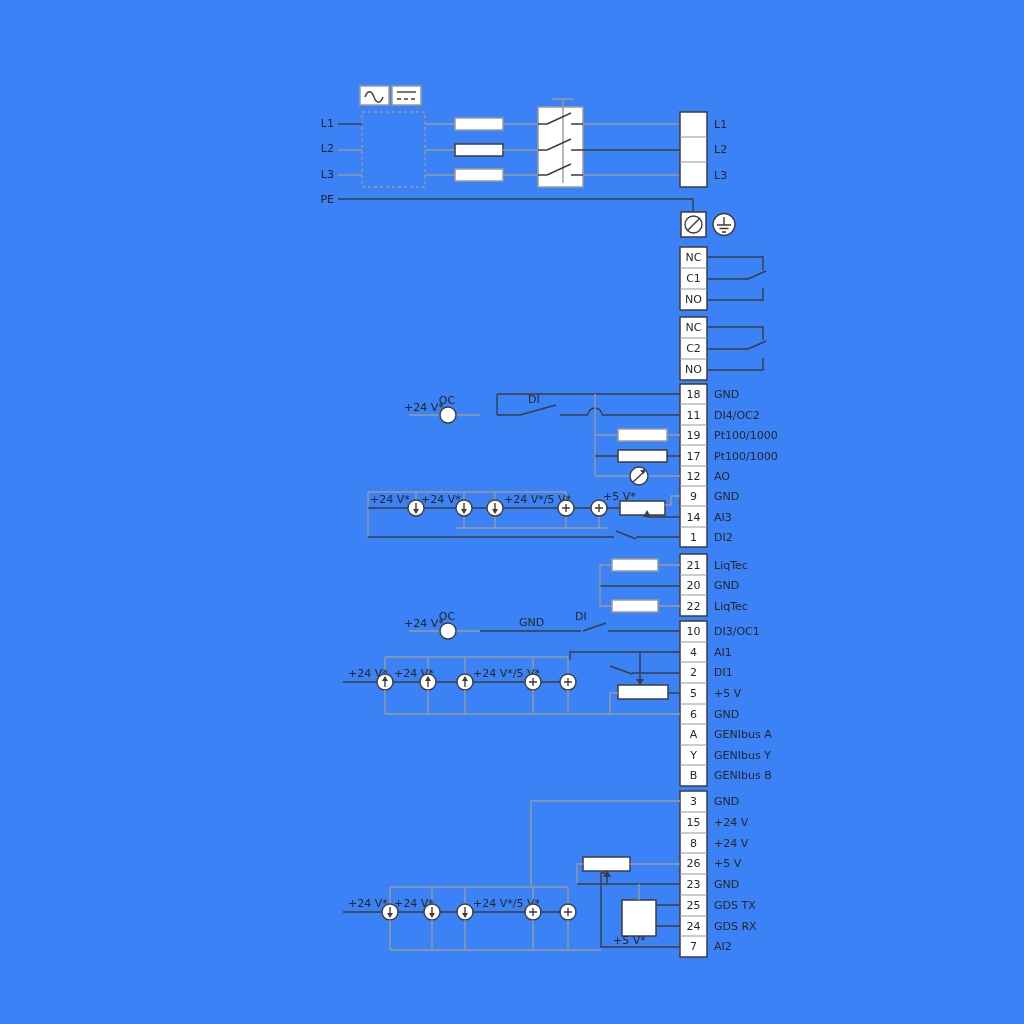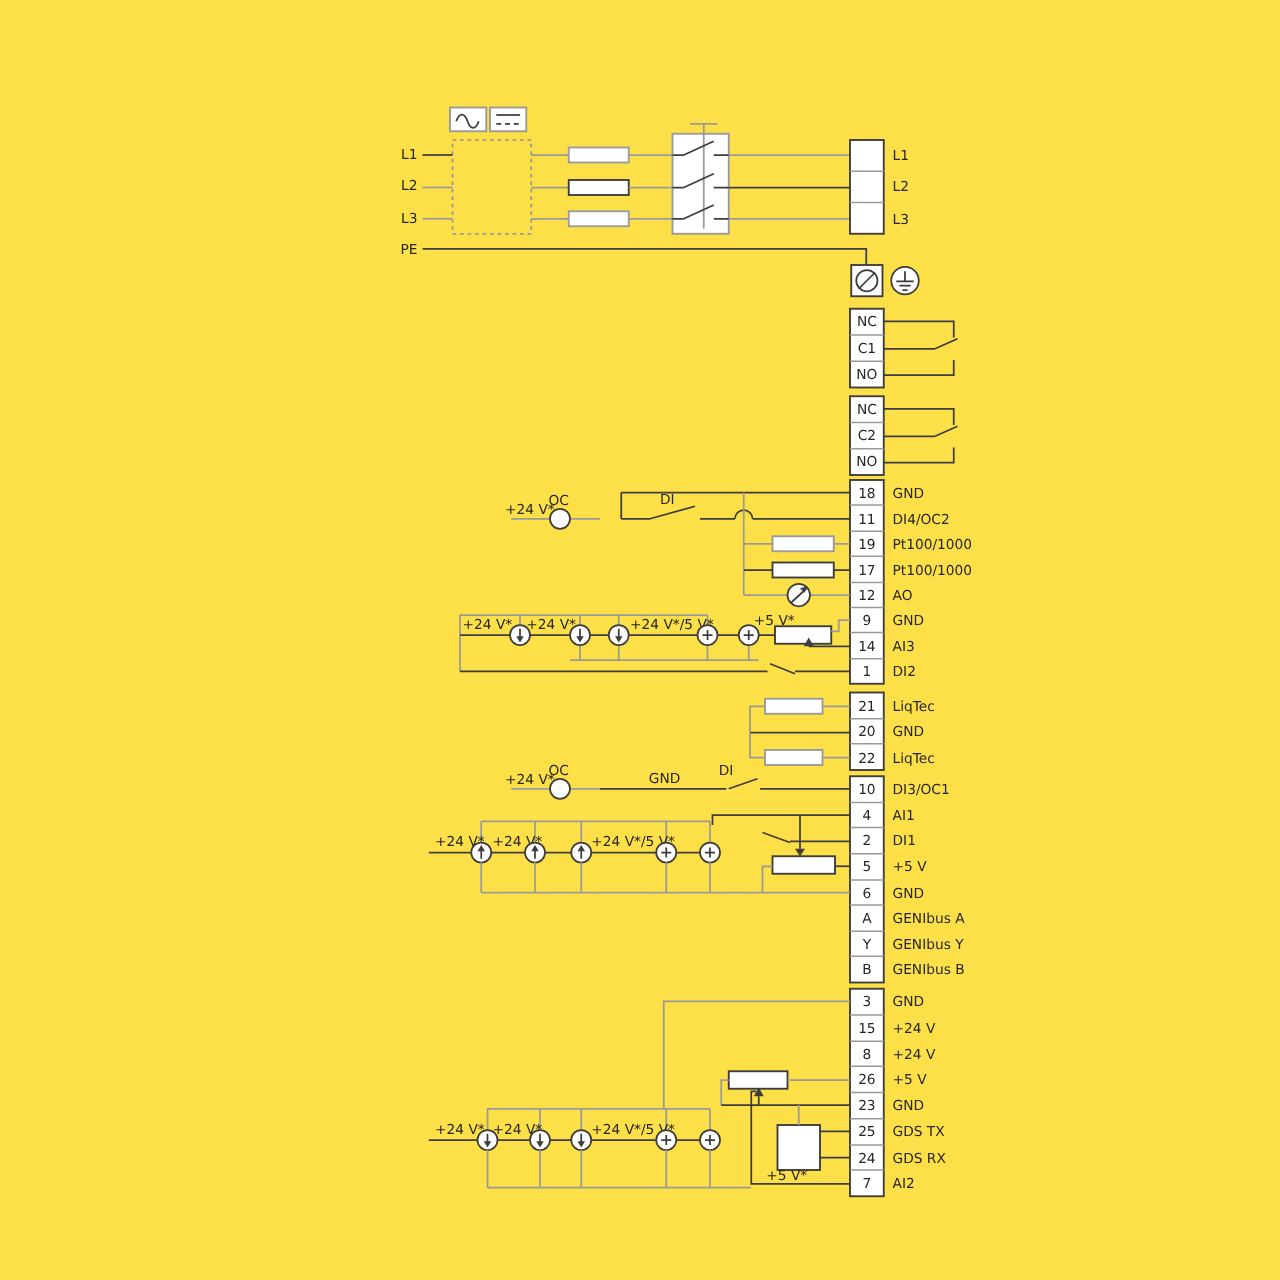--- a/index.html
+++ b/index.html
@@ -1,16 +1,16 @@
 <!DOCTYPE html>
 <html><head>
 <meta charset="utf-8">
 <style>
   html,body{margin:0;padding:0;background:#fff;}
-  #stage{position:relative;width:1024px;height:1024px;background:#fde047;overflow:hidden;}
+  #stage{position:relative;width:1024px;height:1024px;background:#3b82f6;overflow:hidden;}
   svg text{font-family:"DejaVu Sans","Liberation Sans",sans-serif;font-size:11px;fill:#262626;}
   svg .num{text-anchor:middle;}
   svg .end{text-anchor:end;}
   svg .mid{text-anchor:middle;}
   .wg{stroke:#9a9a9a;stroke-width:1.4;fill:none;}
   .wd{stroke:#3d3d3d;stroke-width:1.4;fill:none;}
   .bx{fill:#ffffff;stroke:#3d3d3d;stroke-width:1.5;}
   .bxg{fill:#ffffff;stroke:#9a9a9a;stroke-width:1.5;}
   .dash{stroke:#9a9a9a;stroke-width:1.4;fill:none;stroke-dasharray:3 3;}
   .cir{fill:#ffffff;stroke:#3d3d3d;stroke-width:1.4;}

